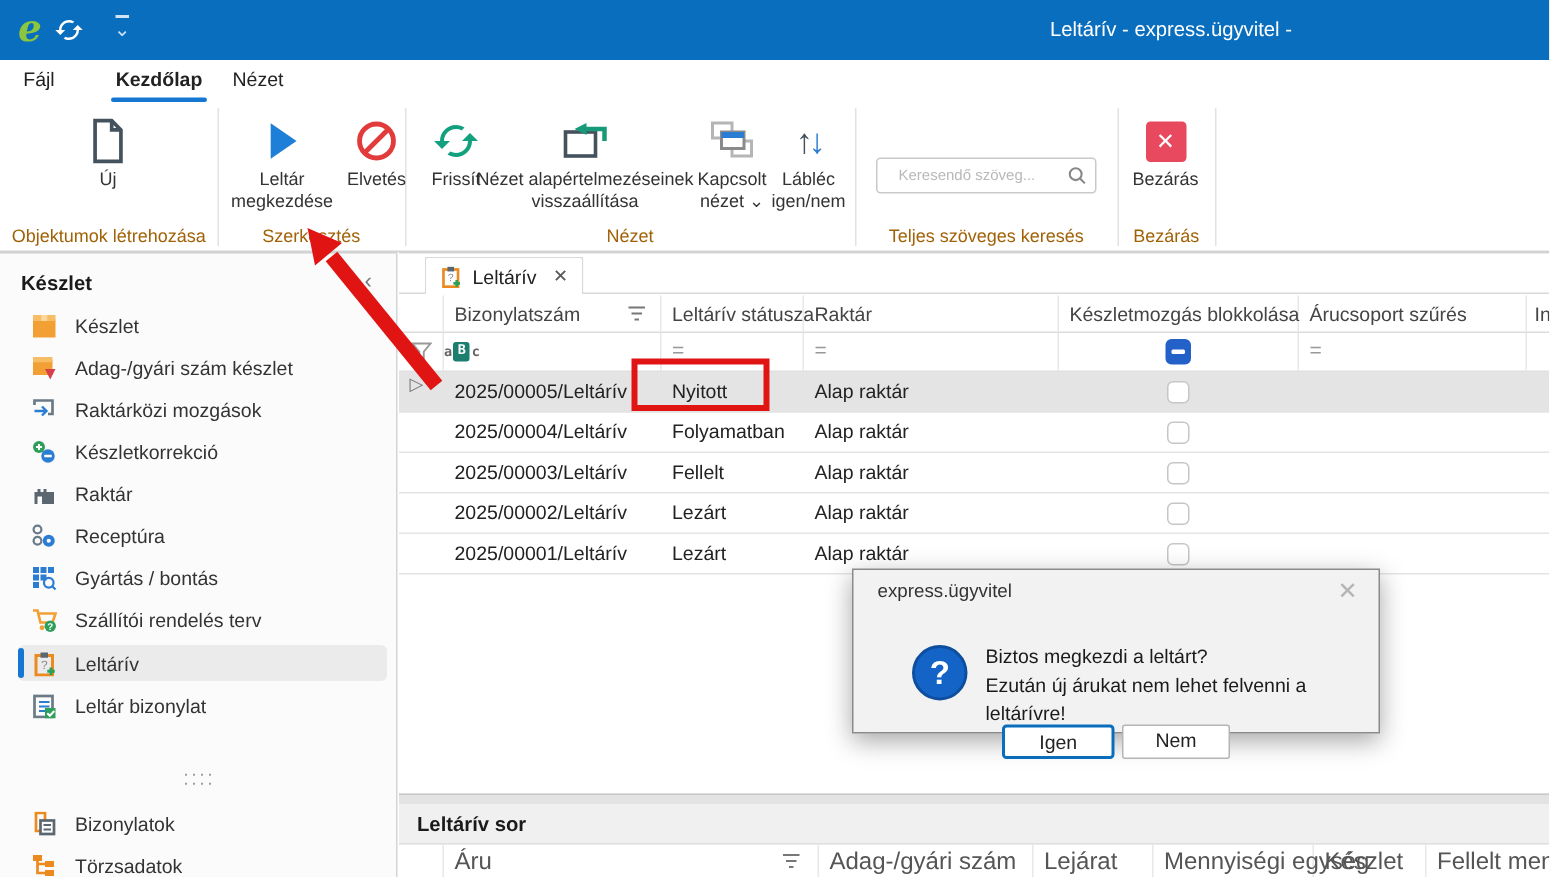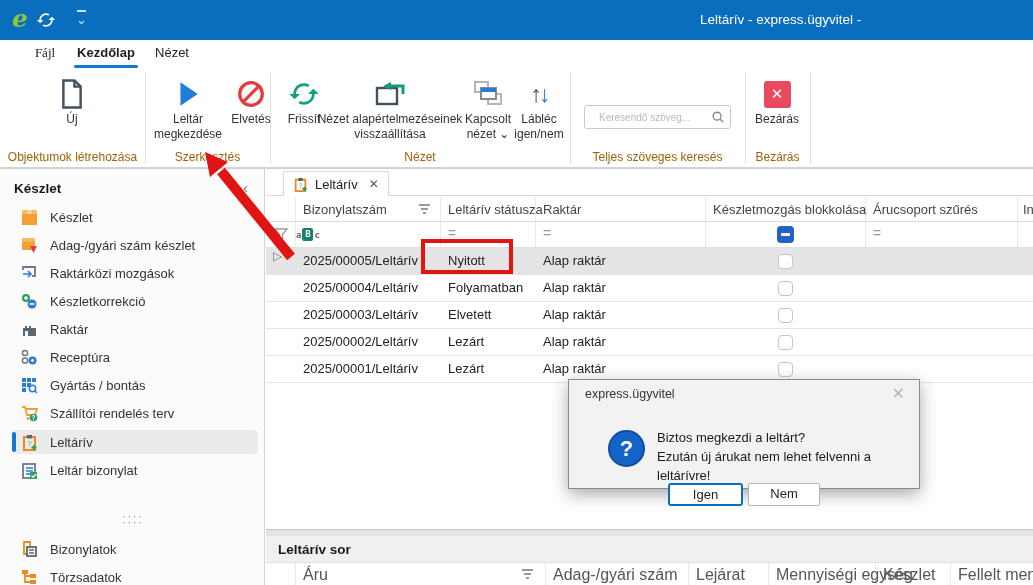--- a/index.html
+++ b/index.html
@@ -10,21 +10,21 @@
   .titlebar { position:absolute; left:0; top:0; width:1033px; height:40px; background:#0a6ebe; }
   .logo-e { position:absolute; left:12px; top:4px; font-family:"DejaVu Serif",serif; font-style:italic; font-weight:bold; font-size:25px; color:#8cc63e; }
   .qat-refresh { position:absolute; left:36px; top:10px; width:20px; height:20px; }
   .qat-chevron { position:absolute; left:76px; top:7px; color:#cfe4f5; font-size:13px; }
   .qat-chevron::before { content:""; display:block; width:9px; border-top:2px solid #cfe4f5; margin:3px auto 0; }
   .win-title { position:absolute; left:700px; top:0; height:40px; line-height:40px; color:#fff; font-size:13.5px; }
 
   
   .ribbontabs { position:absolute; left:0; top:40px; width:1033px; height:28px; background:#fff; }
   .rtab { position:absolute; top:0; height:28px; line-height:26px; text-align:center; color:#222; cursor:default; }
-  .rtab-file { left:23px; width:44px;font-family:Liberation Serif, serif; }
+  .rtab-file { left:4px; width:44px; }
   .rtab-home { left:68px; width:76px; font-weight:bold; }
   .rtab-home::after { content:""; position:absolute; left:6px; right:6px; bottom:0; height:3px; background:#1577d2; border-radius:2px; }
   .rtab-view { left:150px; width:44px; }
 
   
   .ribbon { position:absolute; left:0; top:68px; width:1033px; height:100px; background:#fff; border-bottom:1px solid #d4d4d4; }
   .rsep { position:absolute; top:4px; height:92px; width:1px; background:#e2e2e2; }
   .rgrouplabel { position:absolute; top:82px; height:14px; text-align:center; color:#a16207; font-size:12px; white-space:nowrap; }
   .rbtn { position:absolute; top:8px; display:flex; flex-direction:column; align-items:center; cursor:default; }
   .rbtn .icn { height:36px; display:flex; align-items:center; justify-content:center; }
@@ -412,21 +412,21 @@
       <span class="rowcheck"></span>
     </div>
     <div class="grow" style="top:106px">
       <span class="gcell cell-doc">2025/00004/Leltárív</span>
       <span class="gcell cell-status">Folyamatban</span>
       <span class="gcell cell-store">Alap raktár</span>
       <span class="rowcheck"></span>
     </div>
     <div class="grow" style="top:133px">
       <span class="gcell cell-doc">2025/00003/Leltárív</span>
-      <span class="gcell cell-status">Elvetett</span>
+      <span class="gcell cell-status">Fellelt</span>
       <span class="gcell cell-store">Alap raktár</span>
       <span class="rowcheck"></span>
     </div>
     <div class="grow" style="top:160px">
       <span class="gcell cell-doc">2025/00002/Leltárív</span>
       <span class="gcell cell-status">Lezárt</span>
       <span class="gcell cell-store">Alap raktár</span>
       <span class="rowcheck"></span>
     </div>
     <div class="grow" style="top:187px">

